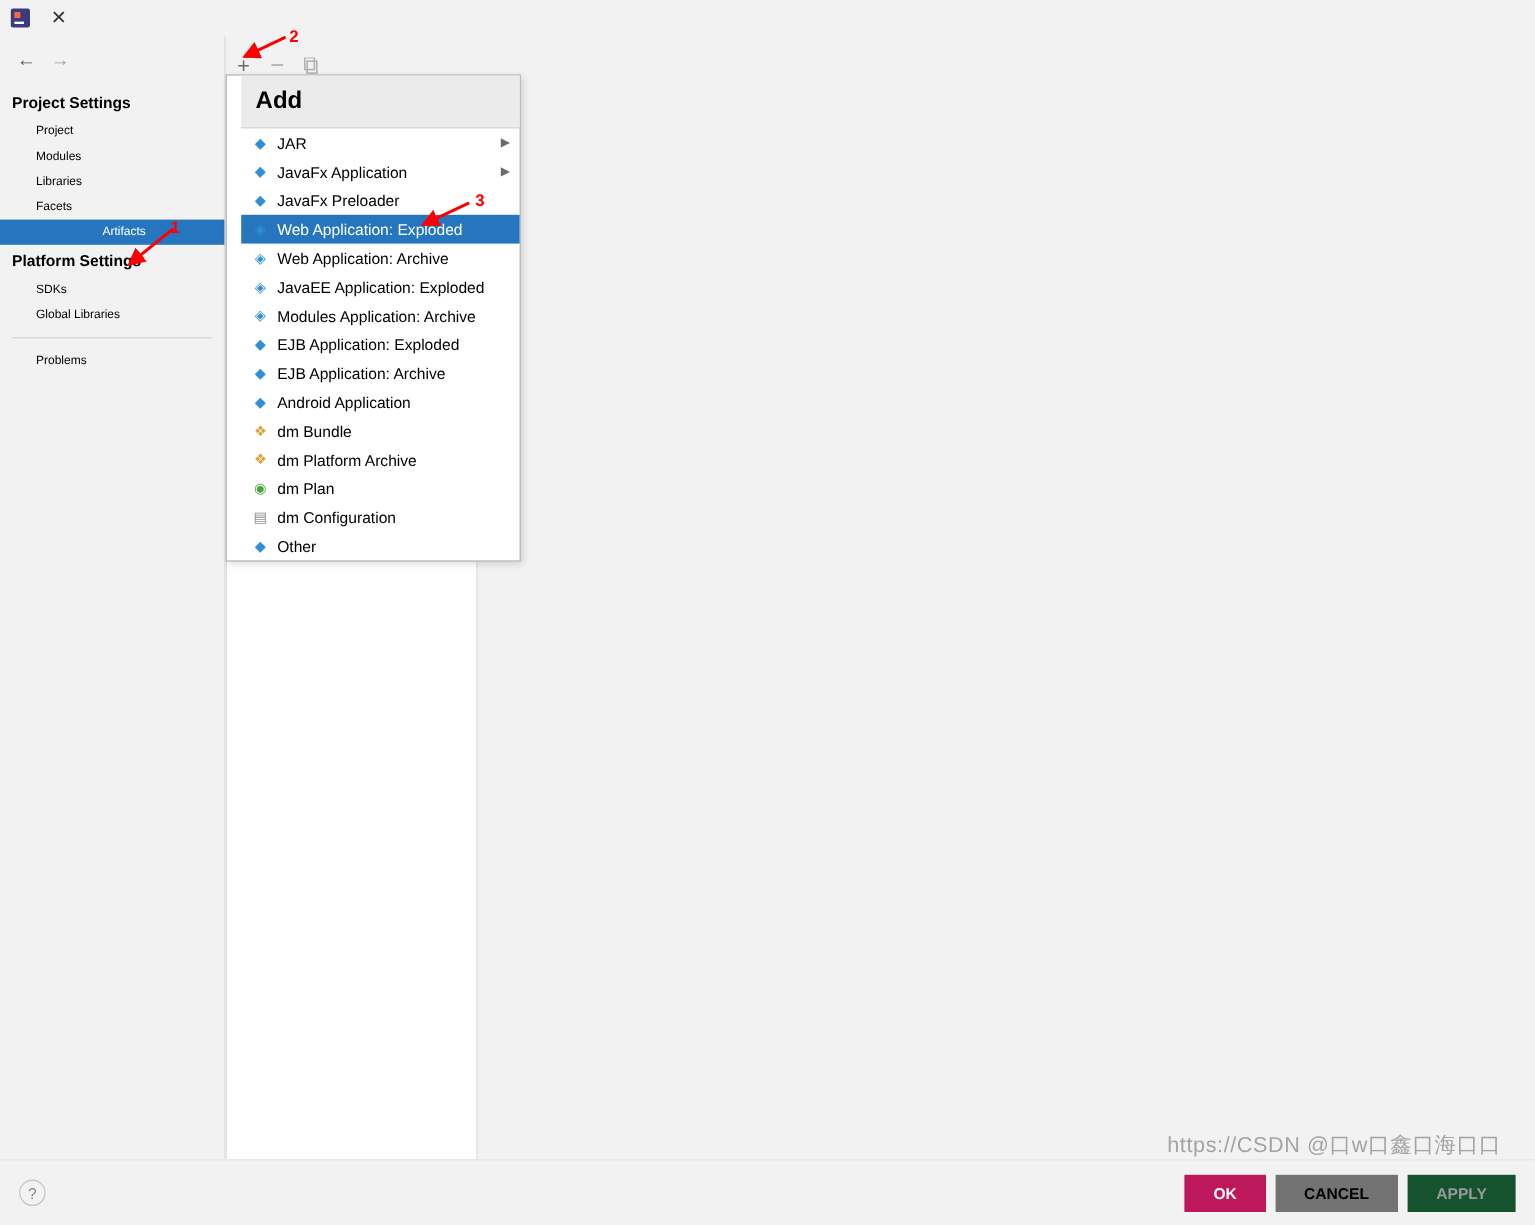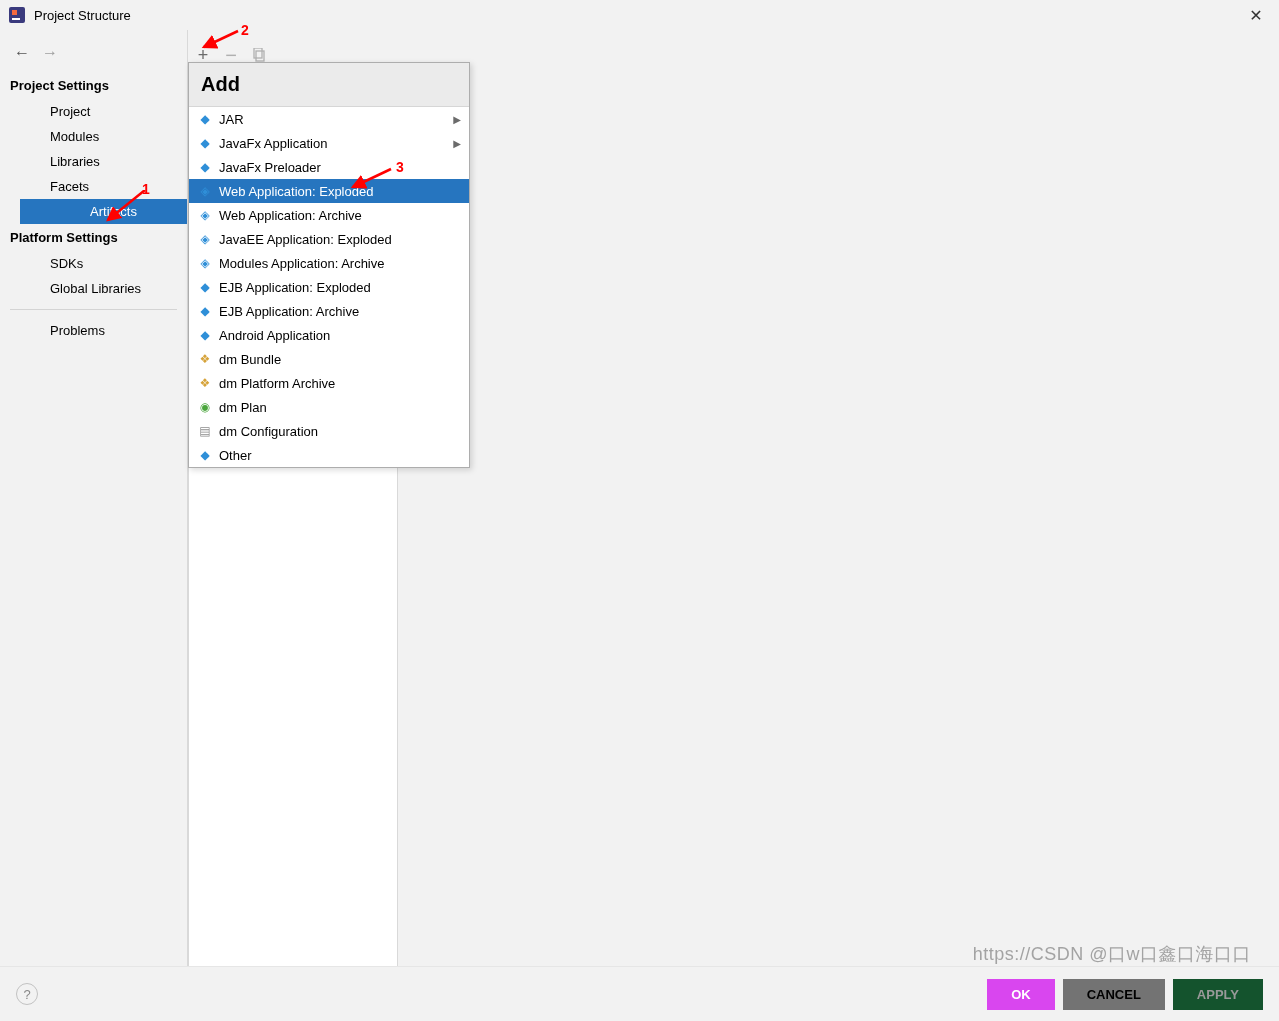--- a/index.html
+++ b/index.html
@@ -12,50 +12,50 @@
     .title-bar .close-x { width: 30px; text-align: center; cursor: pointer; font-size: 16px; color: #333; }
 
     
     .body-wrap { display: flex; height: calc(100% - 30px - 55px); }
 
     
     .sidebar { width: 188px; background: #f2f2f2; border-right: 1px solid #d9d9d9; padding-top: 6px; }
     .nav-arrows { padding: 6px 10px 12px 14px; display: flex; gap: 12px; color: #9e9e9e; font-size: 16px; }
     .nav-arrows span { cursor: default; }
     .section-header { font-weight: 700; font-size: 13px; color: #000; padding: 6px 10px 6px 10px; }
-    .side-item { padding: 5px 10px 5px 30px; cursor: pointer; color: #000; font-size: 13px; margin-left: 20px; }
+    .side-item { padding: 5px 10px 5px 30px; cursor: pointer; color: #000; font-size: 10px; }
     .side-item.selected { background: #2675bf; color: #fff; text-align: center; }
     .side-sep { margin: 8px 10px; border-top: 1px solid #d4d4d4; }
 
     
     .main-col { width: 210px; position: relative; }
     .toolbar { height: 30px; display: flex; align-items: center; padding: 4px 6px 0 6px; gap: 10px; margin-top: 8px; }
     .toolbar .tbtn { width: 18px; height: 18px; display: flex; align-items: center; justify-content: center; color: #7a7a7a; cursor: pointer; }
     .toolbar .plus { color: #6b6b6b; font-size: 18px; font-weight: 400; line-height: 18px; }
     .toolbar .minus { color: #b0b0b0; font-size: 20px; line-height: 14px; }
     .toolbar .copy { color: #b0b0b0; font-size: 14px; }
     .list-pane { position: absolute; top: 40px; left: 0; right: 0; bottom: 0; background: #fff; border-left: 1px solid #d9d9d9; border-right: 1px solid #d9d9d9; }
 
     
-    .dropdown { position: absolute; left: 188px; top: 62px; width: 282px; background: #fff; border: 1px solid #adadad; box-shadow: 2px 2px 6px rgba(0,0,0,0.15); z-index: 20; }
+    .dropdown { position: absolute; left: 188px; top: 62px; width: 246px; background: #fff; border: 1px solid #adadad; box-shadow: 2px 2px 6px rgba(0,0,0,0.15); z-index: 20; padding-left: 12px; }
     .dropdown-header { background: #ebebeb; padding: 10px 12px; font-size: 20px; font-weight: 700; border-bottom: 1px solid #d6d6d6; }
     .dd-item { display: flex; align-items: center; padding: 3px 8px; height: 24px; cursor: pointer; position: relative; font-size: 13px; }
     .dd-item.selected { background: #2675bf; color: #fff; }
     .dd-item .dd-icon { width: 16px; height: 16px; margin-right: 6px; display: inline-flex; align-items: center; justify-content: center; font-size: 12px; }
     .dd-item .submenu-arrow { position: absolute; right: 8px; color: #6b6b6b; font-size: 10px; }
 
     
     .right-pane { flex: 1; background: #f2f2f2; }
 
     
     .footer { position: absolute; bottom: 0; left: 0; right: 0; height: 55px; display: flex; align-items: center; padding: 0 16px; background: #f2f2f2; border-top: 1px solid #e6e6e6; }
     .help-btn { width: 22px; height: 22px; border-radius: 50%; border: 1px solid #c2c2c2; display: flex; align-items: center; justify-content: center; font-size: 13px; color: #888; cursor: pointer; background: #f2f2f2; }
     .footer-spacer { flex: 1; }
     .btn { padding: 8px 24px; margin-left: 8px; font-size: 13px; cursor: pointer; border: none; }
-    .btn-ok { background: #d946ef; color: #fff; font-weight: 700; }
+    .btn-ok { background: #be185d; color: #fff; font-weight: 700; }
     .btn-cancel { background: #737373; color: #000; font-weight: 700; }
     .btn-apply { background: #14532d; color: #999; font-weight: 700; cursor: default; }
 
     
     .anno { position: absolute; color: #ff0000; font-weight: 700; z-index: 30; font-size: 14px; }
     .arrow-svg { position: absolute; z-index: 25; }
 
     
     .watermark { position: absolute; right: 28px; bottom: 55px; color: rgba(120,120,120,0.65); font-size: 18px; letter-spacing: 0.5px; pointer-events: none; }
 
@@ -69,21 +69,20 @@
 <body>
 
 <div class="title-bar">
   <span class="app-icon">
     <svg width="18" height="18">
         <rect x="1" y="1" width="16" height="16" rx="2" fill="#3a3a7d"></rect>
         <rect x="4" y="4" width="5" height="5" fill="#f56a3f"></rect>
         <rect x="4" y="12" width="8" height="2" fill="#fff"></rect>
       </svg>
   </span>
-  <span class="title">Project Structure</span>
   <span class="close-x">✕</span>
 </div>
 
 <div class="body-wrap">
 
   <div class="sidebar">
     <div class="nav-arrows">
       <span style="color:#555">←</span>
       <span>→</span>
     </div>

